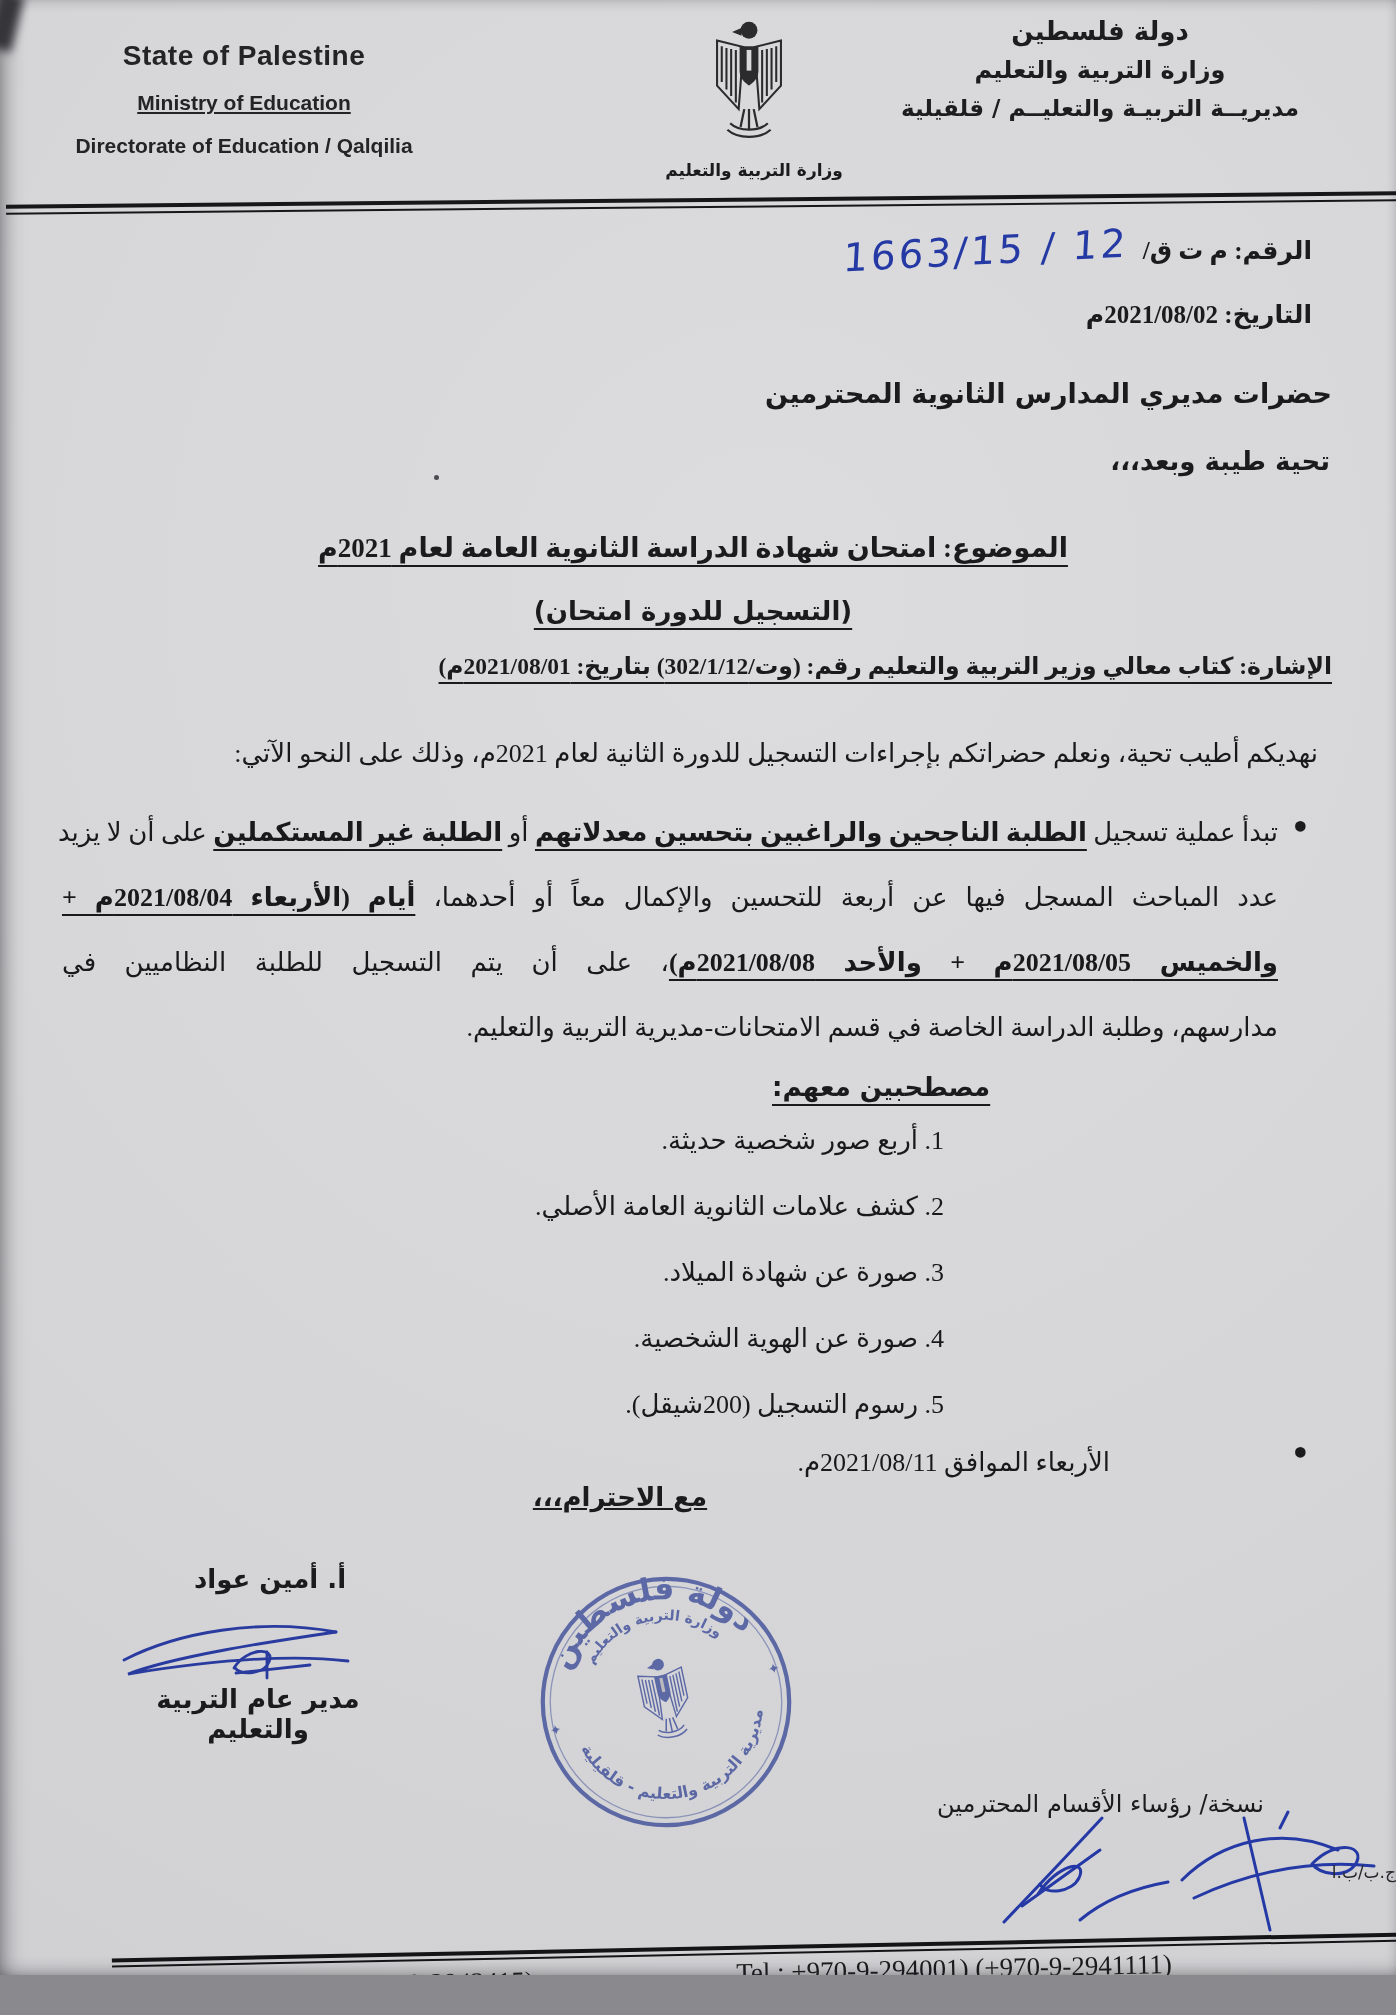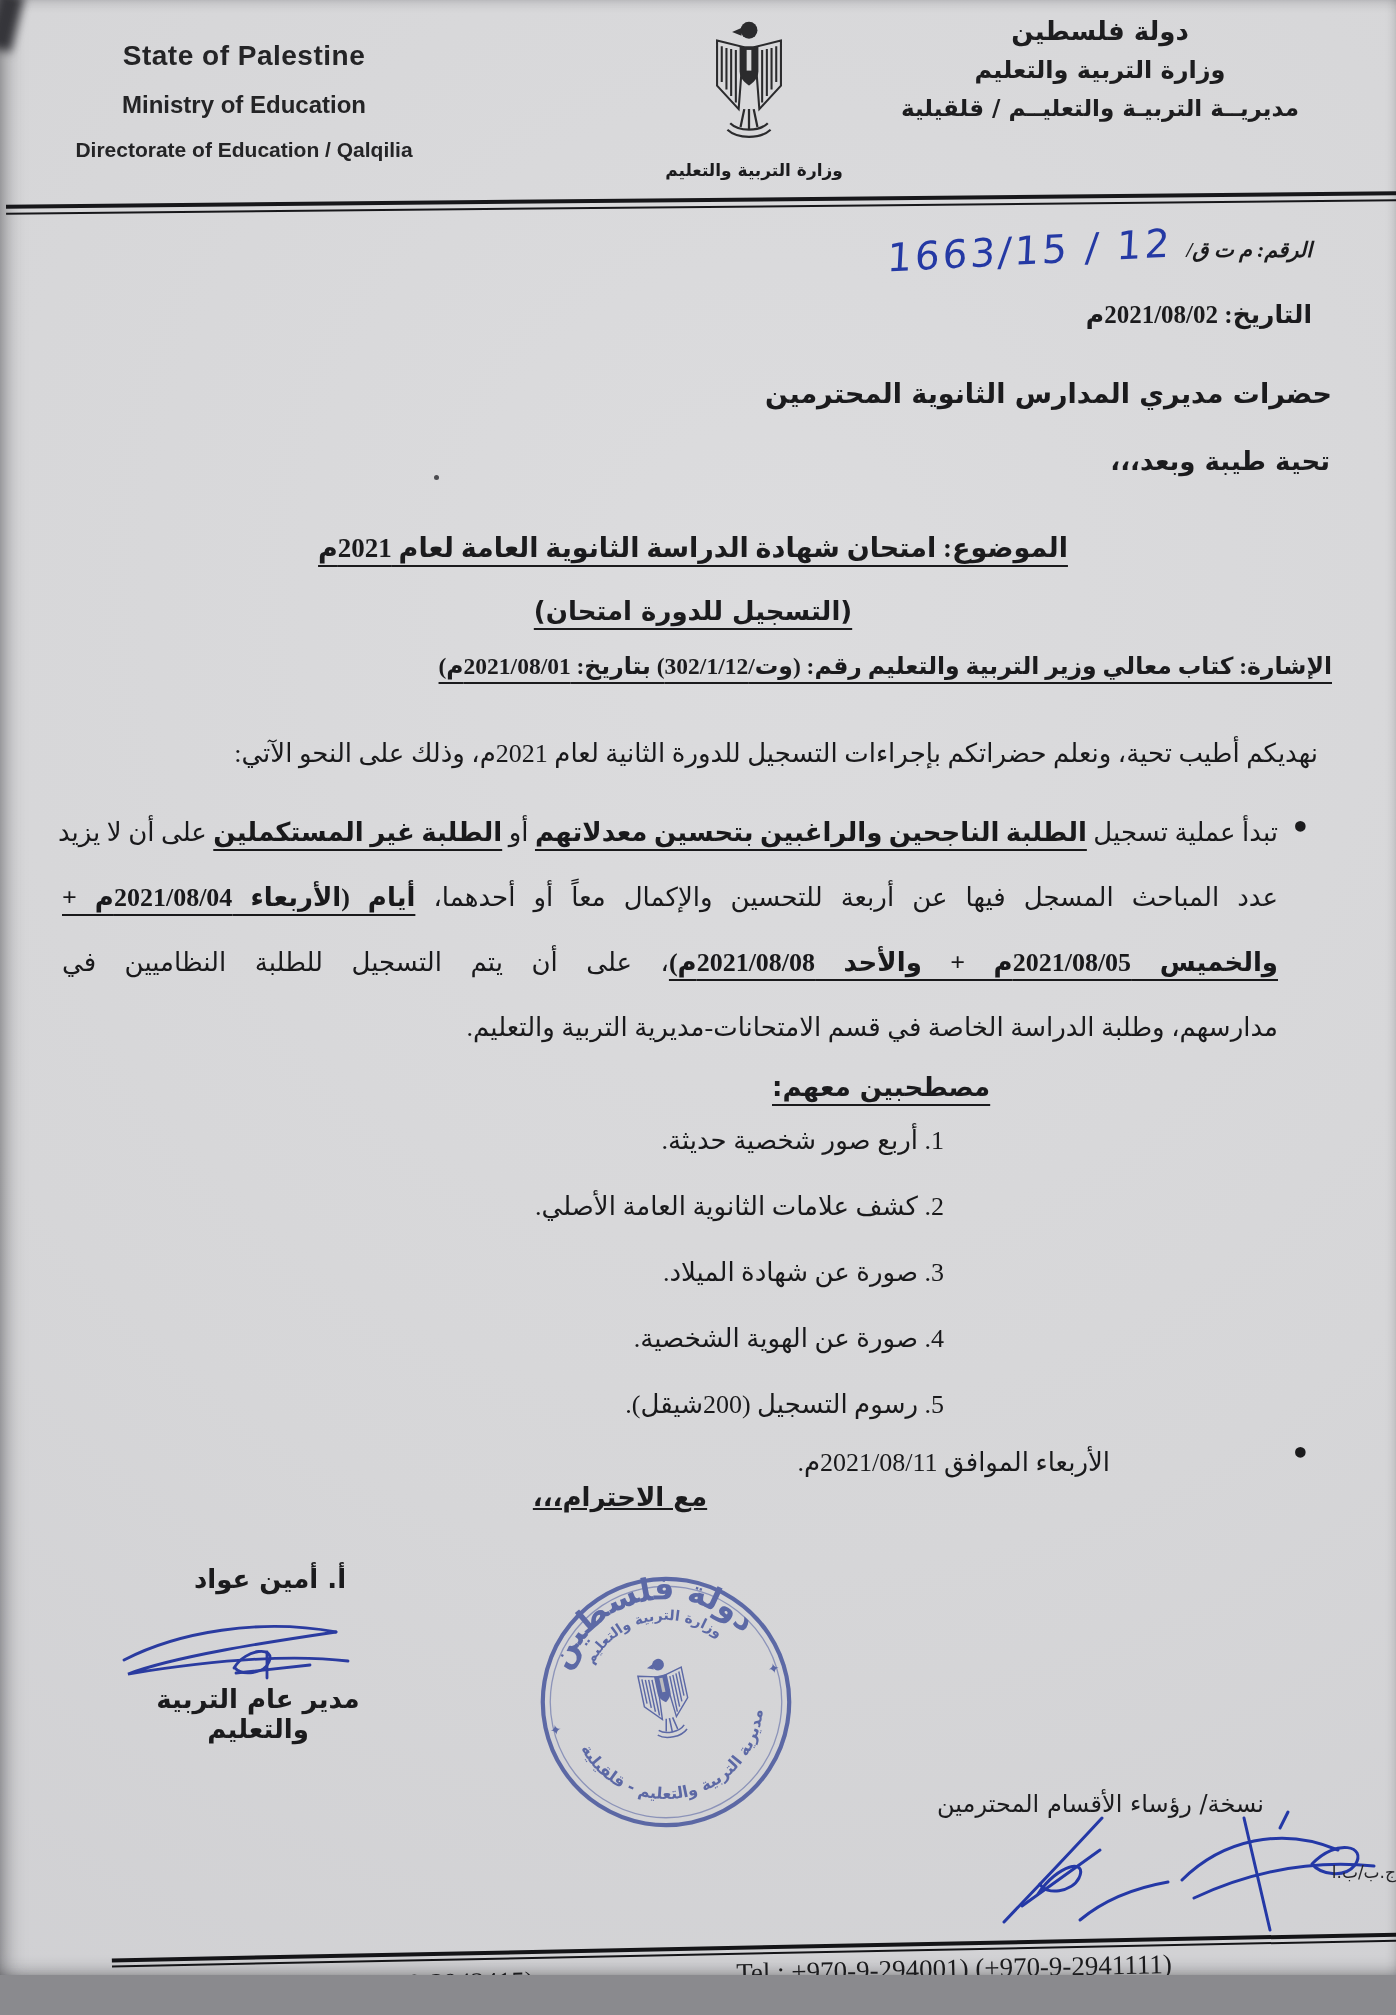--- a/index.html
+++ b/index.html
@@ -13,33 +13,33 @@
     font-family:"DejaVu Sans",sans-serif;color:#1b1b1d;}
   .corner-smudge{position:absolute;top:-8px;left:-8px;width:26px;height:58px;background:#35353a;
     filter:blur(5px);transform:rotate(14deg);}
   .abs{position:absolute;}
   .rtl{direction:rtl;}
   .b{font-weight:bold;}
   .u{text-decoration:underline;text-decoration-thickness:2.2px;text-underline-offset:8px;}
   
   .hdr-en{left:58px;top:40px;width:372px;text-align:center;font-family:"Liberation Sans",sans-serif;font-weight:bold;color:#242426;}
   .hdr-en .l1{font-size:28px;letter-spacing:.5px;}
-  .hdr-en .l2{font-size:24px;margin-top:19px;}
+  .hdr-en .l2{font-size:21px;margin-top:19px;text-decoration:underline;}
   .hdr-en .l3{font-size:21px;margin-top:19px;}
   .hdr-ar{left:850px;top:16px;width:500px;text-align:center;font-weight:bold;color:#1d1d1f;}
   .hdr-ar .l1{font-size:26px;}
   .hdr-ar .l2{font-size:24px;margin-top:10px;}
   .hdr-ar .l3{font-size:23px;margin-top:11px;}
   .emblem{left:702px;top:18px;color:#2b2b2d;}
   .emblem-cap{left:636px;top:160px;width:236px;text-align:center;font-size:17px;font-weight:bold;}
   .sep-top{left:6px;right:-4px;top:198px;height:4px;border-top:4.5px solid #17171a;border-bottom:2.5px solid #17171a;
     transform:rotate(-0.55deg);}
   
   .refline{right:84px;top:228px;display:flex;direction:rtl;align-items:center;gap:14px;}
-  .refline .lbl{font-size:21px;font-family:"Liberation Serif","DejaVu Sans",serif;font-style:italic;}
+  .refline .lbl{font-size:25px;font-family:"Liberation Serif","DejaVu Sans",serif;}
   .hand-num{direction:ltr;unicode-bidi:embed;color:#2439a4;font-size:39px;letter-spacing:3px;
     transform:rotate(-3deg) skewX(-6deg);font-family:"DejaVu Sans",sans-serif;}
   .dateline{right:84px;top:300px;font-size:25px;direction:rtl;font-family:"Liberation Serif","DejaVu Sans",serif;}
   .speck{left:434px;top:475px;width:5px;height:5px;border-radius:50%;background:#4c4c50;}
   
   .salut{right:64px;top:378px;font-size:27px;font-weight:bold;direction:rtl;}
   .greet{right:66px;top:446px;font-size:26px;font-weight:bold;direction:rtl;}
   
   .subj1{left:0;right:10px;top:532px;text-align:center;font-size:27px;font-weight:bold;direction:rtl;font-family:"Liberation Serif","DejaVu Sans",serif;}
   .subj2{left:0;right:10px;top:596px;text-align:center;font-size:26px;font-weight:bold;direction:rtl;}

